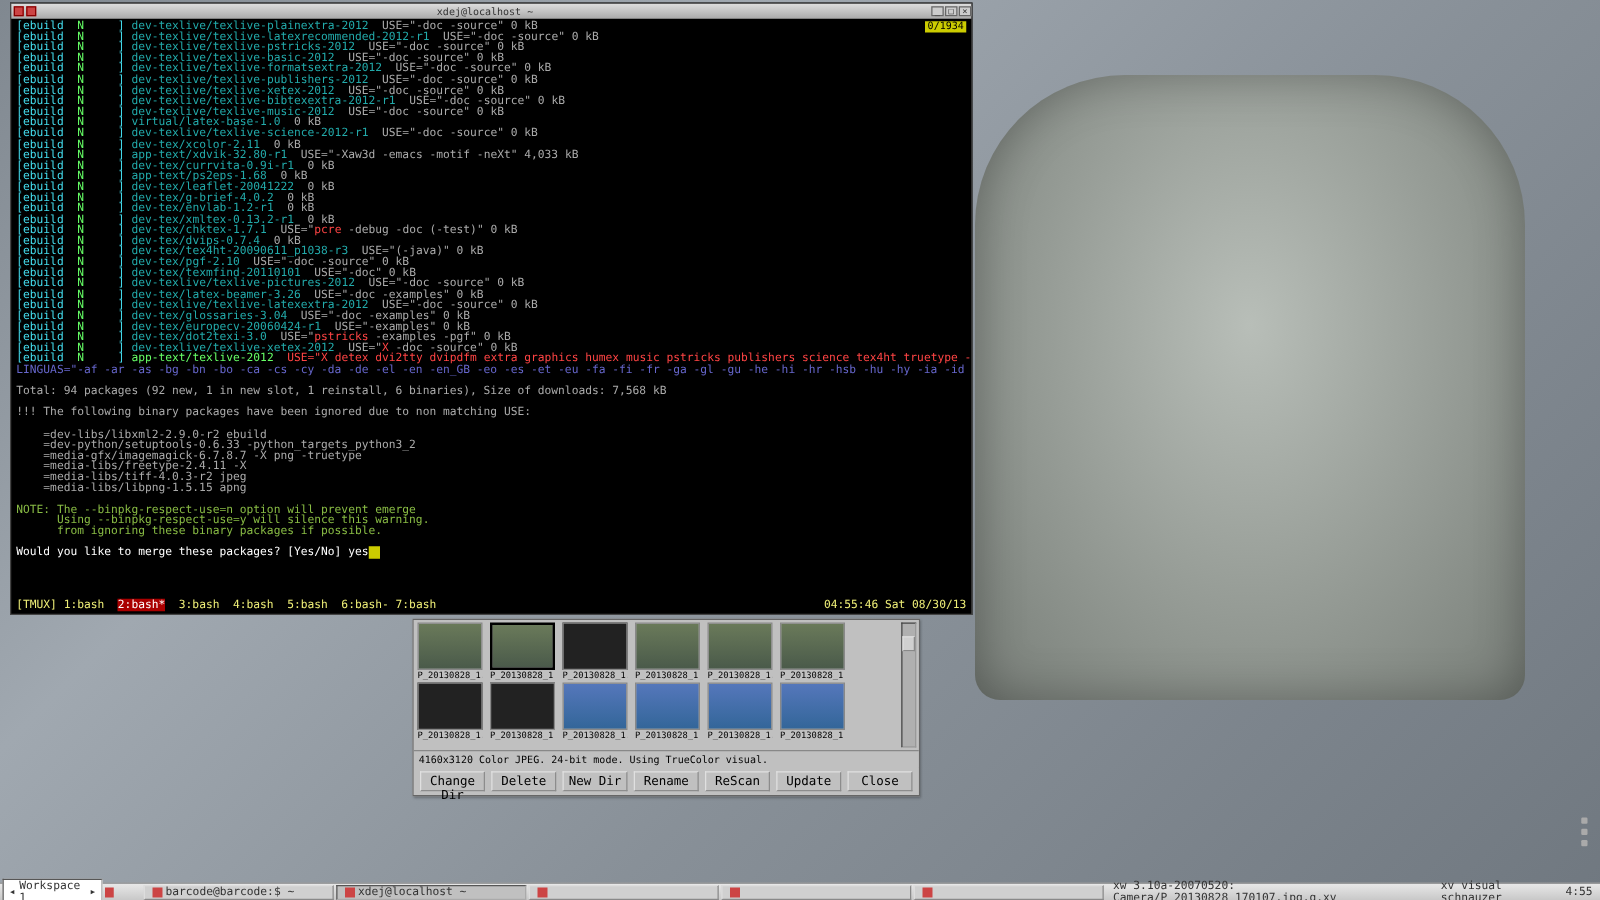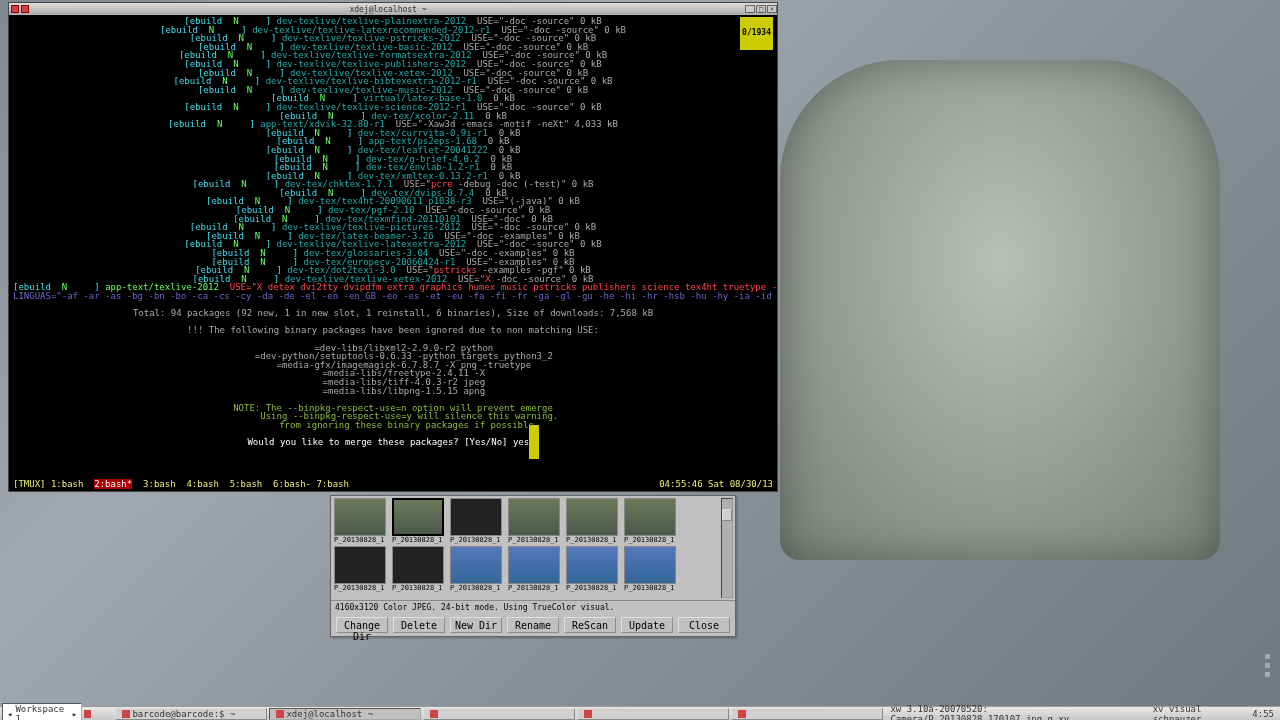--- a/index.html
+++ b/index.html
@@ -43,31 +43,31 @@
   width:10px; height:8px; background:#ccc; border:1px solid #666;
   font-size:7px; text-align:center; line-height:6px;
 }
 .terminal-body {
   height: calc(100% - 12px);
   padding: 2px 4px;
   overflow: hidden;
   line-height: 8.6px;
   position: relative;
 }
-.term-line { white-space: pre; color: #aaa; text-align: center; }
+.term-line { white-space: pre; color: #aaa; }
 .c-green { color: #6f6; }
 .c-ygreen { color: #8b4; }
 .c-cyan { color: #4de; }
 .c-dcyan { color: #2aa; }
 .c-yellow { color: #ee7; }
 .c-red { color: #f44; }
 .c-gray { color: #aaa; }
 .c-dblue { color: #66c; }
 .c-white { color:#fff; }
-.c-bg-y { background:#cc0; color:#000; padding:12px 2px;font-weight:bold; }
+.c-bg-y { background:#cc0; color:#000; padding:0 2px; }
 .c-bg-r { background:#a00; color:#fff; }
 .term-status {
   position:absolute; left:4px; right:4px; bottom:2px;
   color:#fc6; white-space:pre;
   display:flex;
 }
 .term-status .right { margin-left:auto; }
 .term-topstatus {
   position:absolute; right:4px; top:2px; font-size:8px;
 }
@@ -194,21 +194,21 @@
       </div>
 
     <div class="term-line"><span class="c-cyan">[ebuild  </span><span class="c-green">N     </span><span class="c-cyan">] </span><span class="c-green">app-text/texlive-2012</span>  <span class="c-red">USE="X detex dvi2tty dvipdfm extra graphics humex music pstricks publishers science tex4ht truetype -cjk -context -doc -epspdf -games -humanities -jadetex -metapost -omega (-pdfannotextractor) -png -texi2html -xetex (-xindy) -xml"</span> </div>
     <div class="term-line c-dblue">LINGUAS="-af -ar -as -bg -bn -bo -ca -cs -cy -da -de -el -en -en_GB -eo -es -et -eu -fa -fi -fr -ga -gl -gu -he -hi -hr -hsb -hu -hy -ia -id -is -it -ja -kn -ko -la -lo -lt -lv -ml -mn -mr -nb -nl -nn -no -or -pa -pl -pt -ro -ru -sa_IN -sk -sl -sq -sr -sv -ta -te -th -tk -tr -uk -vi -zh" 0 kB</div>
     <div class="term-line">&nbsp;</div>
     <div class="term-line c-gray">Total: 94 packages (92 new, 1 in new slot, 1 reinstall, 6 binaries), Size of downloads: 7,568 kB</div>
     <div class="term-line">&nbsp;</div>
     <div class="term-line c-gray">!!! The following binary packages have been ignored due to non matching USE:</div>
     <div class="term-line">&nbsp;</div>
     <div id="ignored-lines">
-        <div class="term-line c-gray">    =dev-libs/libxml2-2.9.0-r2 python</div>
+        <div class="term-line c-gray">    =dev-libs/libxml2-2.9.0-r2 ebuild</div>
         <div class="term-line c-gray">    =dev-python/setuptools-0.6.33 -python_targets_python3_2</div>
         <div class="term-line c-gray">    =media-gfx/imagemagick-6.7.8.7 -X png -truetype</div>
         <div class="term-line c-gray">    =media-libs/freetype-2.4.11 -X</div>
         <div class="term-line c-gray">    =media-libs/tiff-4.0.3-r2 jpeg</div>
         <div class="term-line c-gray">    =media-libs/libpng-1.5.15 apng</div>
       </div>
     <div class="term-line">&nbsp;</div>
     <div class="term-line c-ygreen">NOTE: The --binpkg-respect-use=n option will prevent emerge</div>
     <div class="term-line c-ygreen">      Using --binpkg-respect-use=y will silence this warning.</div>
     <div class="term-line c-ygreen">      from ignoring these binary packages if possible.</div>

